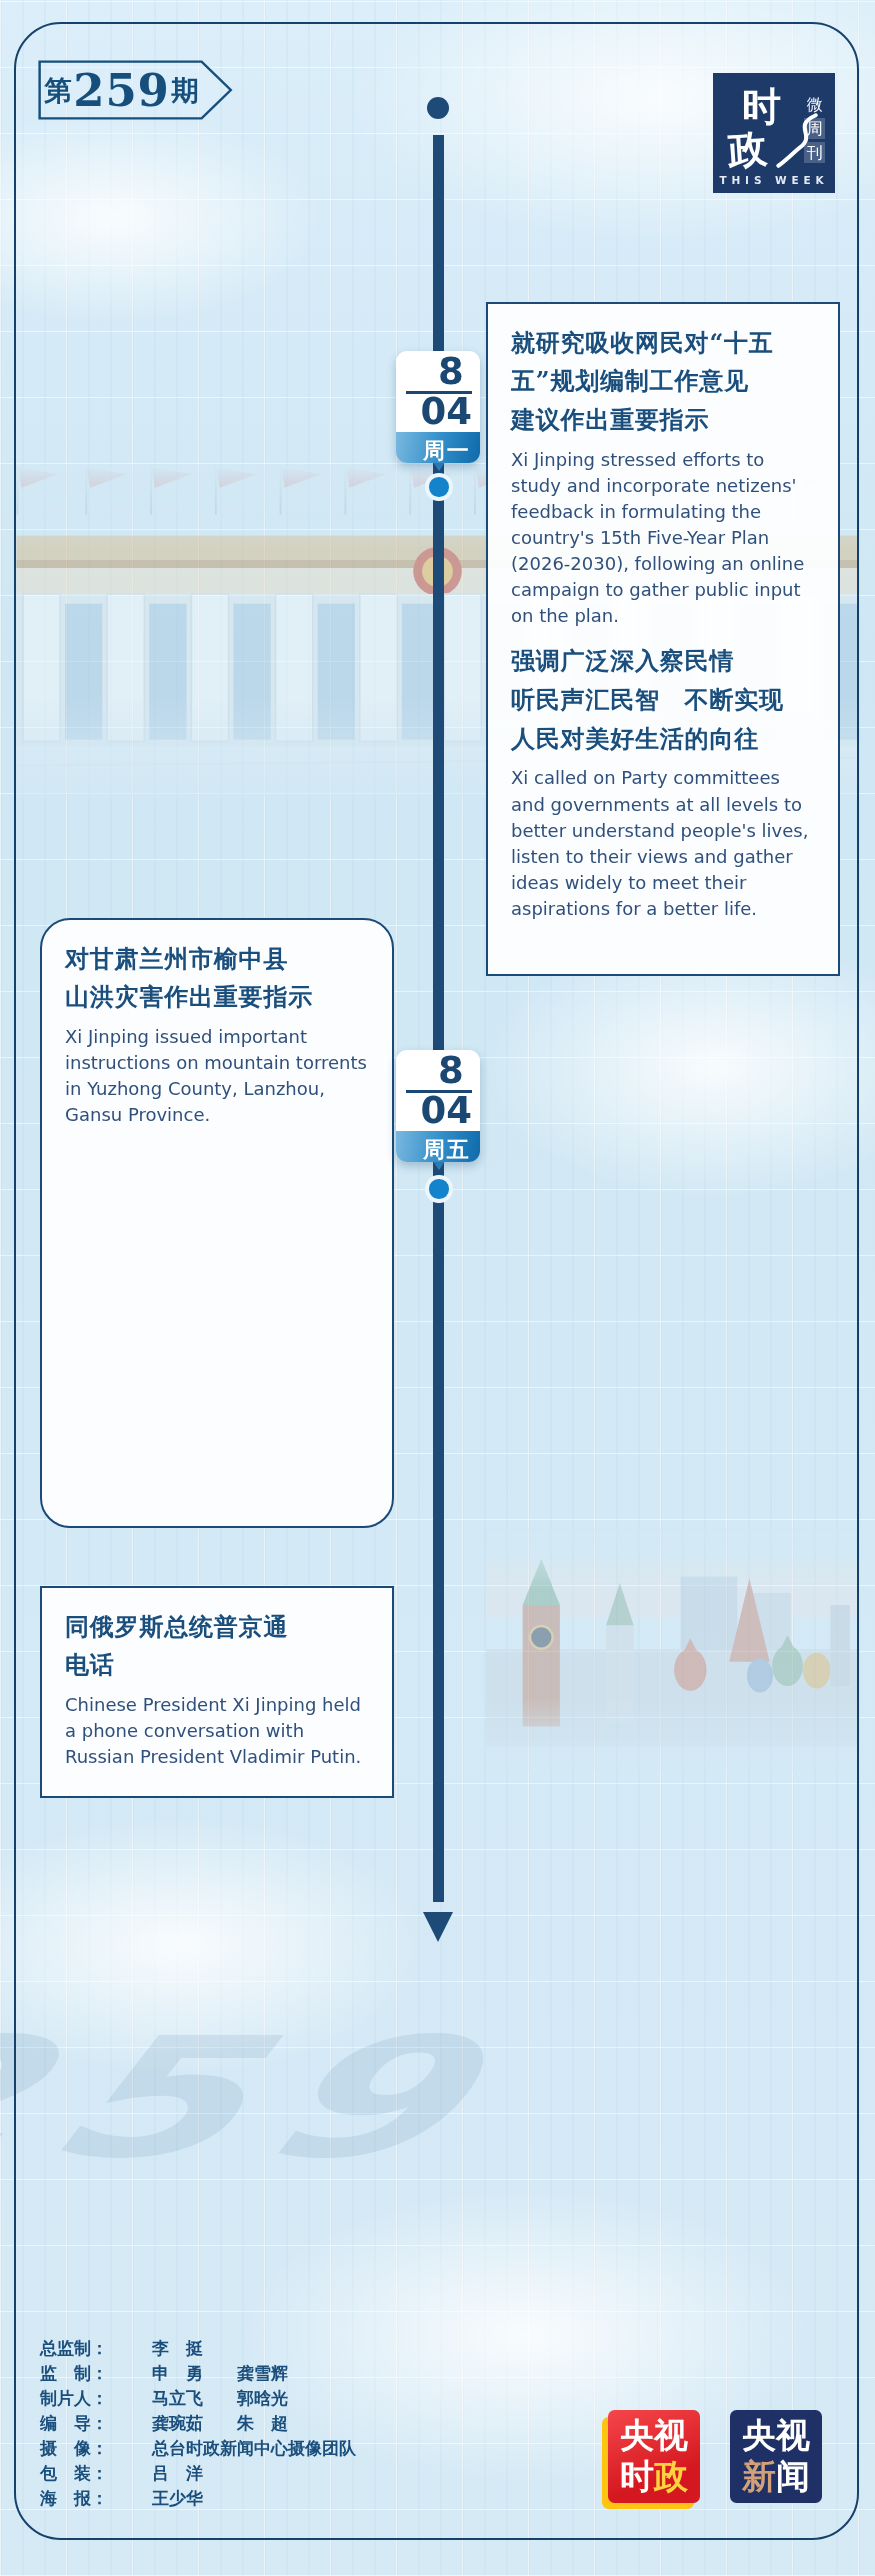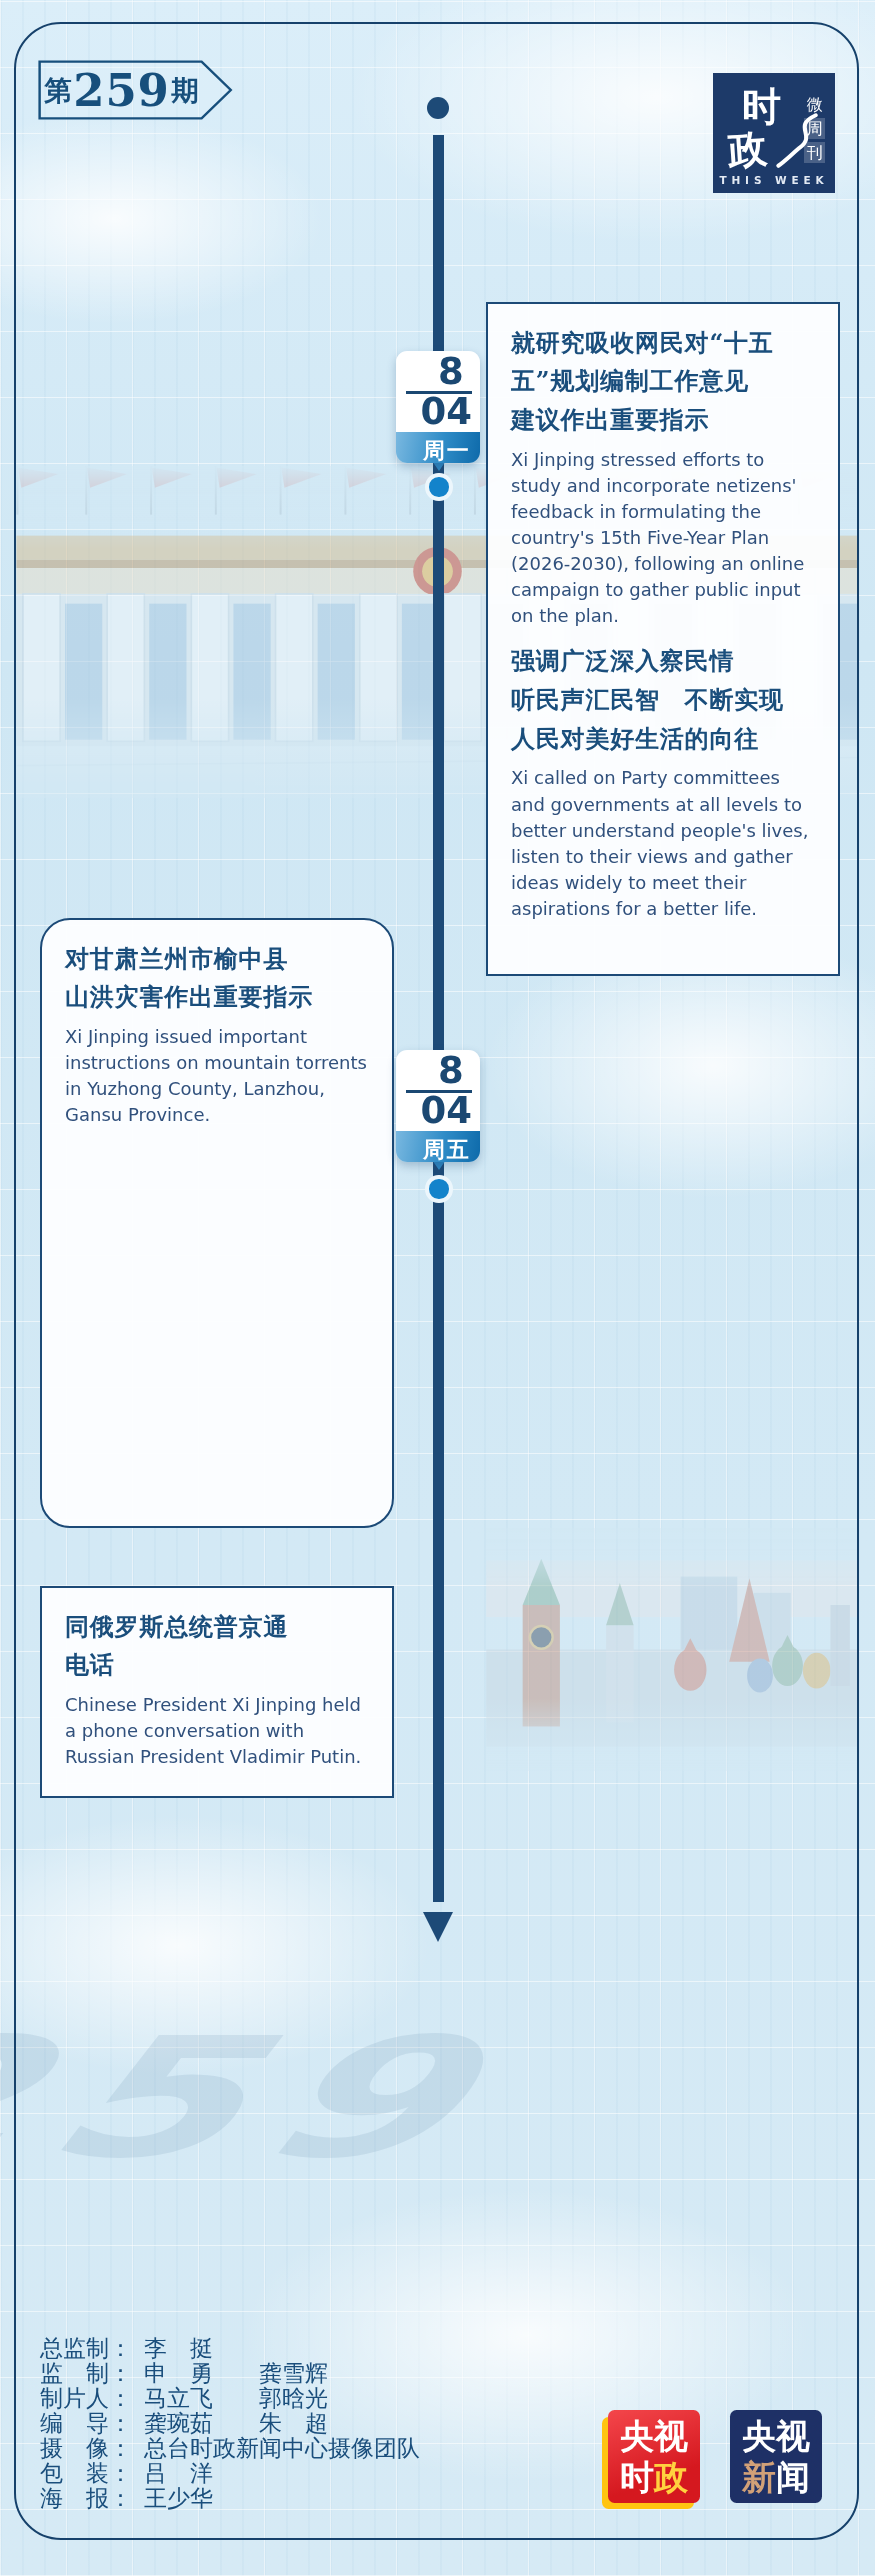--- a/index.html
+++ b/index.html
@@ -89,35 +89,35 @@
     border:2.4px solid #1c4a77;padding:19.5px 23px;box-sizing:content-box;}
   .e1{left:486px;top:302px;width:304px;height:631px;}
   .e2{left:40px;top:918px;width:304px;height:567px;border-radius:30px;}
   .e3{left:40px;top:1586px;width:304px;height:169px;}
   .t-cn{font-family:"DejaVu Serif","Liberation Serif",serif;font-weight:700;font-size:24px;
     line-height:1.62;letter-spacing:0.8px;color:#1a4e7c;white-space:pre-line;}
   .t-en{font-size:18px;line-height:1.45;color:#30507c;margin-top:6.5px;}
   .sec2{margin-top:13px;}
 
   
-  .credits{position:absolute;left:40px;top:2336px;z-index:3;color:#1a4e7c;font-weight:400;
-    font-size:23px;line-height:25px;}
+  .credits{position:absolute;left:40px;top:2336px;z-index:3;color:#1a4e7c;font-weight:700;
+    font-size:17px;line-height:25px;}
   .credit-row{display:flex;}
   .c-label{min-width:94px;}
-  .c-value{margin-left:10px;}
+  .c-value{margin-left:18px;}
 
   
   .plogo{position:absolute;top:2410px;width:92px;height:93px;z-index:3;}
   .lg-politics{left:608px;}
   .lg-politics::before{content:"";position:absolute;left:-6.5px;top:6.5px;width:92px;height:92px;
     background:#ffc411;border-radius:6.5px;}
   .lg-news{left:730px;}
   .plogo-box{position:relative;width:100%;height:100%;border-radius:6.5px;display:flex;
     flex-direction:column;align-items:center;justify-content:center;
-    font-weight:900;font-size:34px;line-height:1.18;color:#fff;}
+    font-weight:900;font-size:34px;line-height:1.18;color:#fff;font-family:Liberation Serif, serif;}
   .lg-politics .plogo-box{background:linear-gradient(160deg,#f4464b 0%,#d5181f 70%);}
   .lg-news .plogo-box{background:#1e3066;}
   .lg-politics .accent{color:#ffd23f;}
   .lg-news .accent{color:#d2a178;}
 </style>
 </head>
 <body>
 
 <div class="poster">
   <div class="grid"></div>

